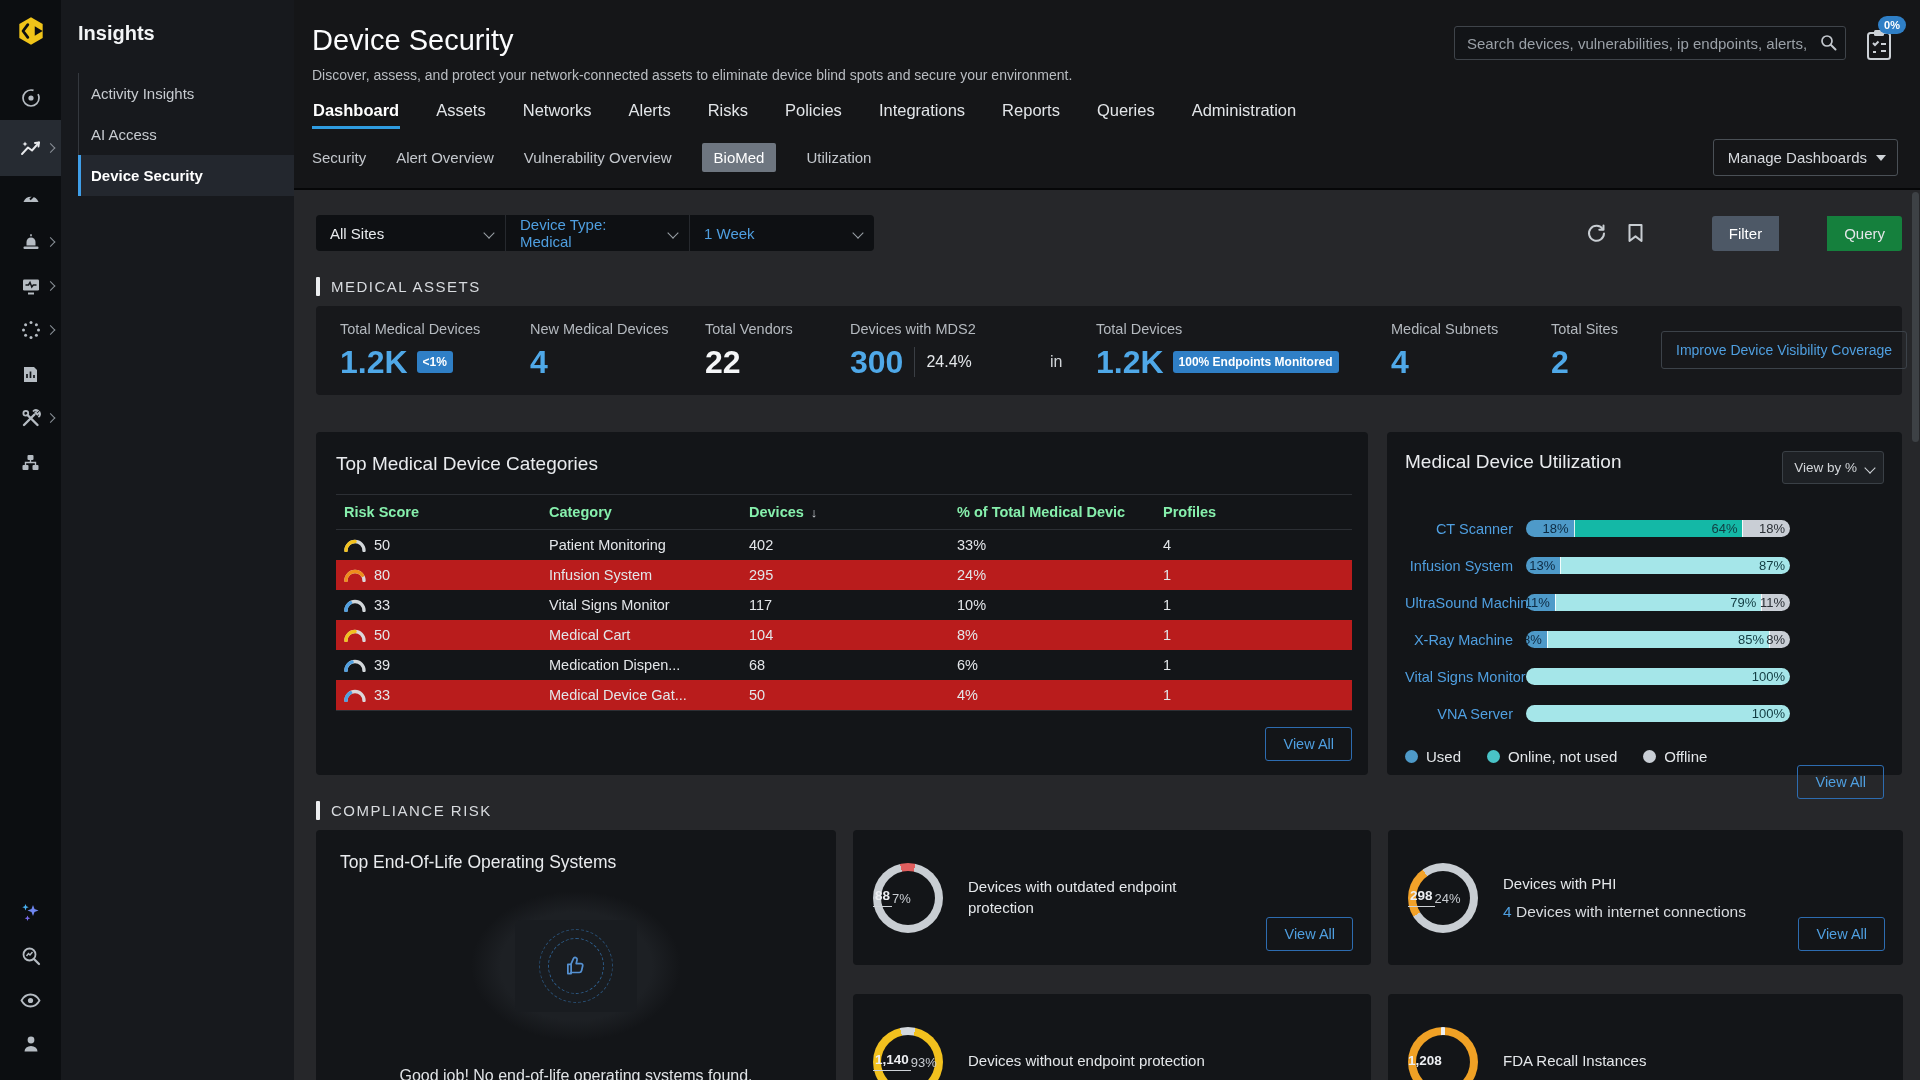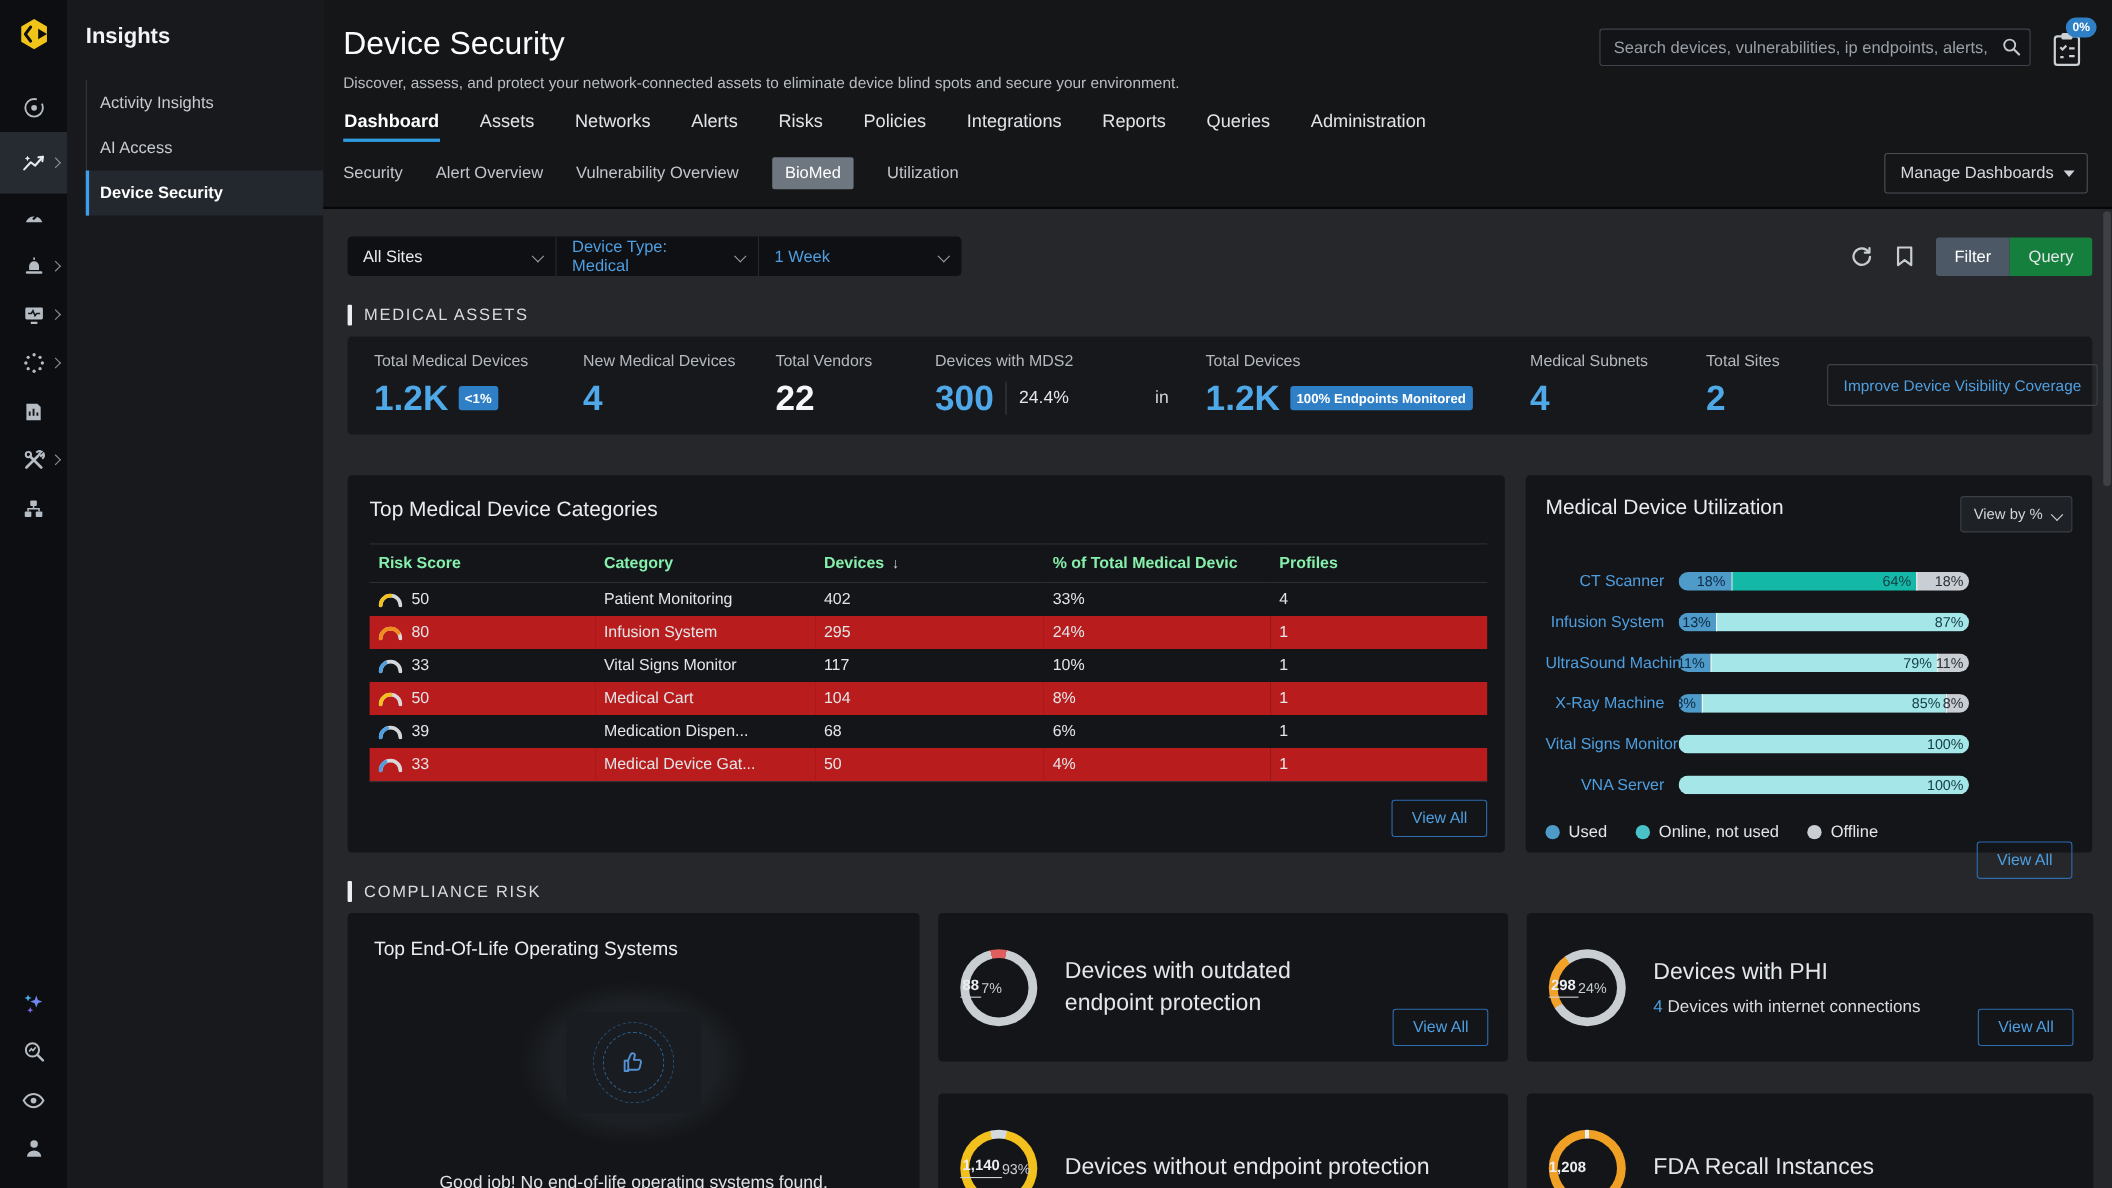--- a/index.html
+++ b/index.html
@@ -62,21 +62,21 @@
   .dd:last-child{border-right:none;}
   .dd::after{content:"";position:absolute;right:12px;top:14px;width:7px;height:7px;
     border-right:1.7px solid #9aa0a6;border-bottom:1.7px solid #9aa0a6;transform:rotate(45deg);}
   .dd.white{color:#e8eaed;width:190px;}
   .dd.blue{color:#4f9fe0;}
   .dd.w2{width:184px;}
   .dd.w3{width:184px;}
   .filter-actions{margin-left:auto;display:flex;align-items:center;gap:20px;}
   .icon-btn{background:none;border:none;cursor:pointer;display:flex;align-items:center;}
   .seg-btns{display:flex;}
-  .seg-btn{font-size:15px;font-family:"Liberation Sans",sans-serif;border:none;cursor:pointer;padding:9px 17px;}
+  .seg-btn{font-size:15px;font-family:"Liberation Sans",sans-serif;border:none;cursor:pointer;padding:9px 17px;margin-left:48px;}
   .seg-btn.on{background:#4d5866;color:#ffffff;border-radius:3px 0 0 3px;}
   .seg-btn.off{background:#15803d;color:#e3e6e9;border-radius:0 3px 3px 0;}
 
   
   .section-head{display:flex;align-items:center;margin-top:26px;}
   .section-head .bar{width:4px;height:19px;background:#eceef0;margin-right:11px;border-radius:1px;}
   .section-head .txt{font-size:15px;letter-spacing:1.5px;color:#d8dbdf;}
 
   
   .metrics{margin-top:10px;background:#17181b;border-radius:4px;padding:15px 24px 17px;display:flex;align-items:flex-start;}
@@ -147,21 +147,21 @@
   .eol-msg{margin-top:26px;text-align:center;font-size:16px;color:#e0e3e6;}
 
   .donut-card{padding:0 20px;display:flex;align-items:center;gap:25px;position:relative;}
   .donut{position:relative;width:70px;height:70px;border-radius:50%;flex-shrink:0;}
   .donut-hole{position:absolute;inset:8px;background:#131518;border-radius:50%;}
   .donut-text{position:absolute;inset:0;display:flex;align-items:center;justify-content:flex-start;}
   .donut-num{font-size:13.5px;font-weight:bold;color:#eceef1;line-height:1.25;}
   .donut-num.frac{border-bottom:1px solid #cfd3d8;padding:0 2px 1px;}
   .donut-pct{font-size:13px;color:#c9cdd2;margin-top:2px;}
   .dc-text{display:flex;flex-direction:column;gap:8px;}
-  .dc-title{font-size:21px;color:#e4e7ea;max-width:260px;line-height:1.35;}
+  .dc-title{font-size:15px;color:#e4e7ea;max-width:260px;line-height:1.35;}
   .dc-title.wide{max-width:420px;}
   .dc-sub{font-size:15.5px;color:#d8dbdf;}
   .dc-sub .hl{color:#4f9fe0;}
   .donut-card .viewall{position:absolute;right:18px;bottom:14px;}
 
   
   .scroll-strip{position:absolute;right:1px;top:0;width:7px;height:100%;}
   .scroll-thumb{position:absolute;top:2px;right:0;width:7px;height:250px;background:#3d4145;border-radius:4px;cursor:pointer;}
 </style>
 </head>

